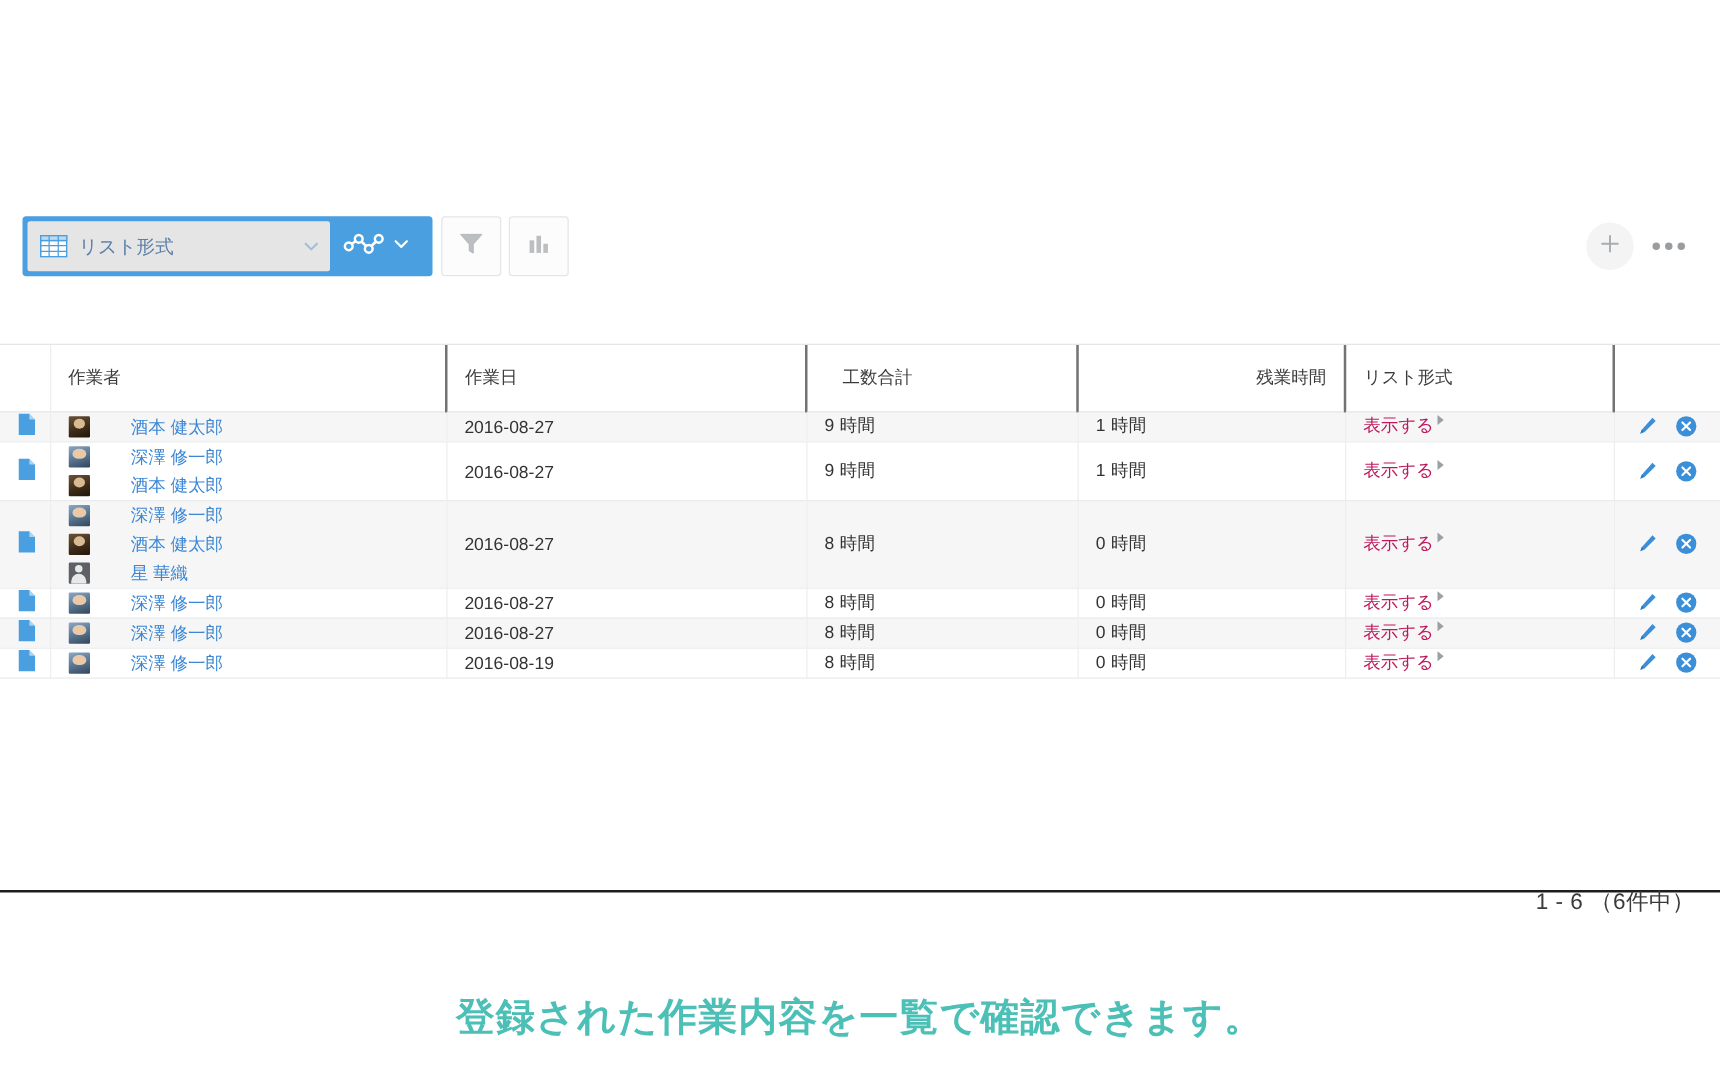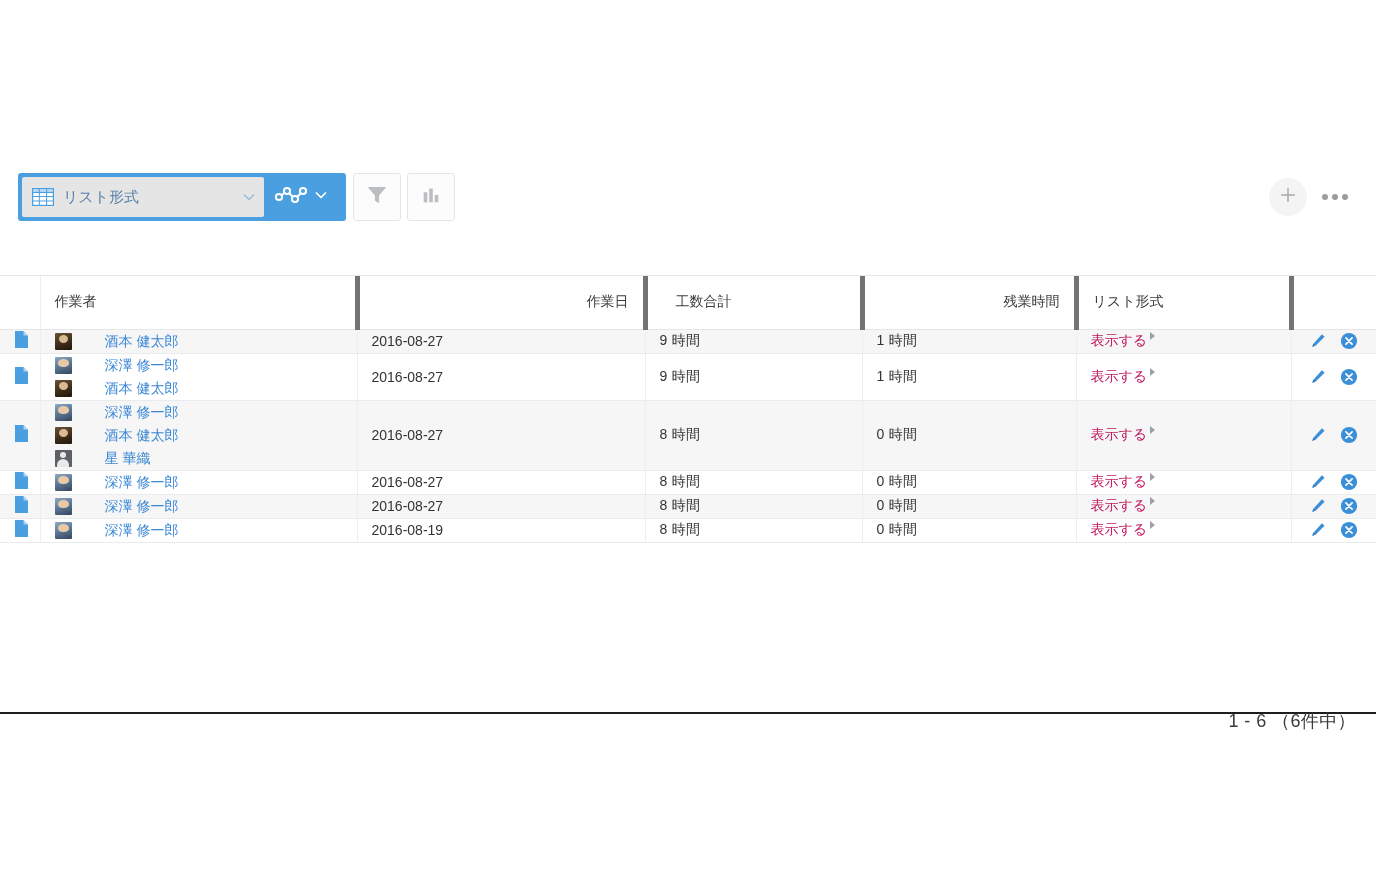--- a/index.html
+++ b/index.html
@@ -85,29 +85,29 @@
   
   .tbl-wrap {
     position: absolute; left: 0; top: 275px; width: 1376px;
     border-top: 1px solid #e4e6e8;
   }
   table.grid { width: 1376px; border-collapse: collapse; table-layout: fixed; }
   table.grid th {
     height: 53px;
     background: #ffffff;
     border-bottom: 1px solid #e4e6e8;
-    border-right: 5px solid #737373;
+    border-right: 2px solid #737373;
     font-weight: normal;
     font-size: 14px; color: #3c3c3c;
     text-align: left; padding: 0 14px;
     vertical-align: middle;
   }
   table.grid th.c-flag { width: 40px; border-right: 1px solid #eceef0; padding: 0; }
   table.grid th.c-worker { width: 317px; }
-  table.grid th.c-date   { width: 288px; text-align: right; }
+  table.grid th.c-date   { width: 288px; }
   table.grid th.c-total  { width: 217px; padding-left: 28px; }
   table.grid th.c-over   { width: 214px; text-align: right; }
   table.grid th.c-detail { width: 215px; }
   table.grid th.c-act    { width: 85px; border-right: none; }
 
   table.grid td {
     border-bottom: 1px solid #e9ebed;
     border-right: 1px solid #eceef0;
     font-size: 14px; color: #333;
     padding: 0 14px; vertical-align: middle;
@@ -475,14 +475,15 @@
             </td>
           </tr>
         </tbody>
     </table>
   </div>
 
   <div class="bottom-rule"></div>
 
   <div class="pager bottom">1 - 6 （6件中）</div>
 
+  <div class="caption">登録された作業内容を一覧で確認できます。</div>
 
 </div>
 
 </body></html>

